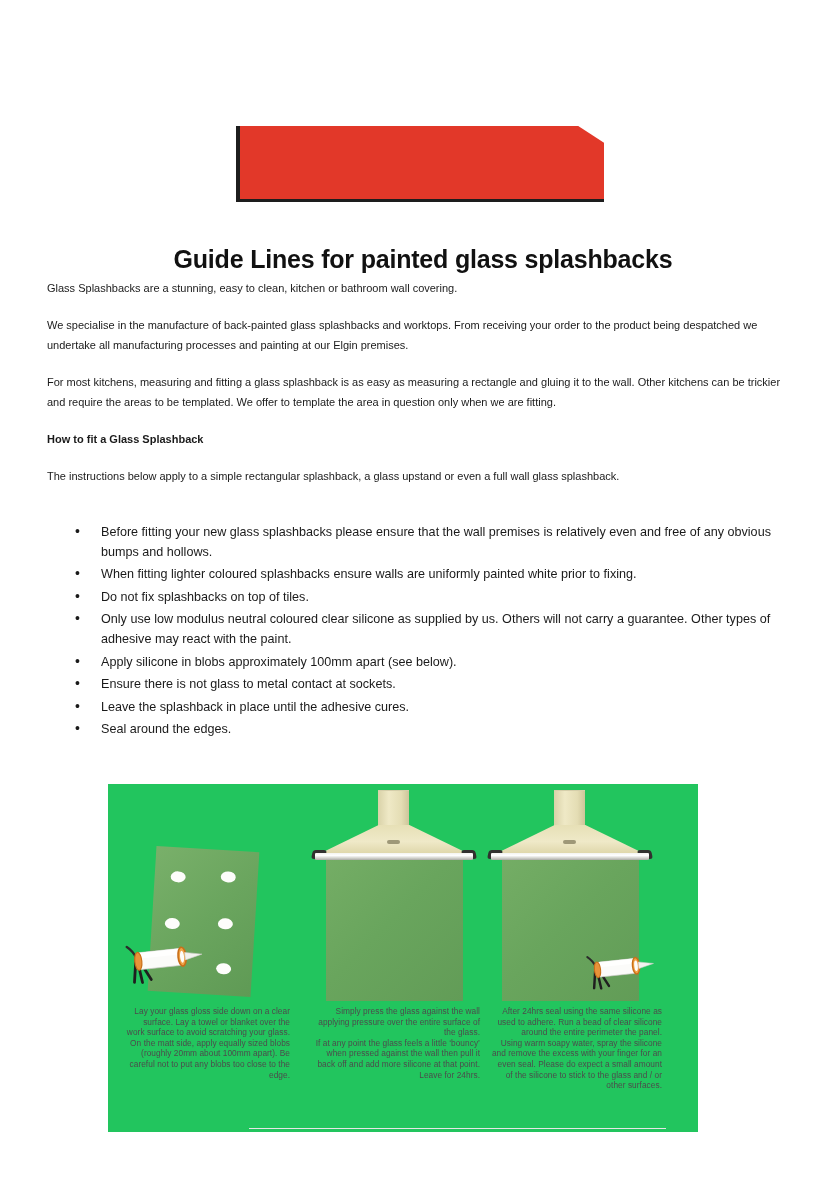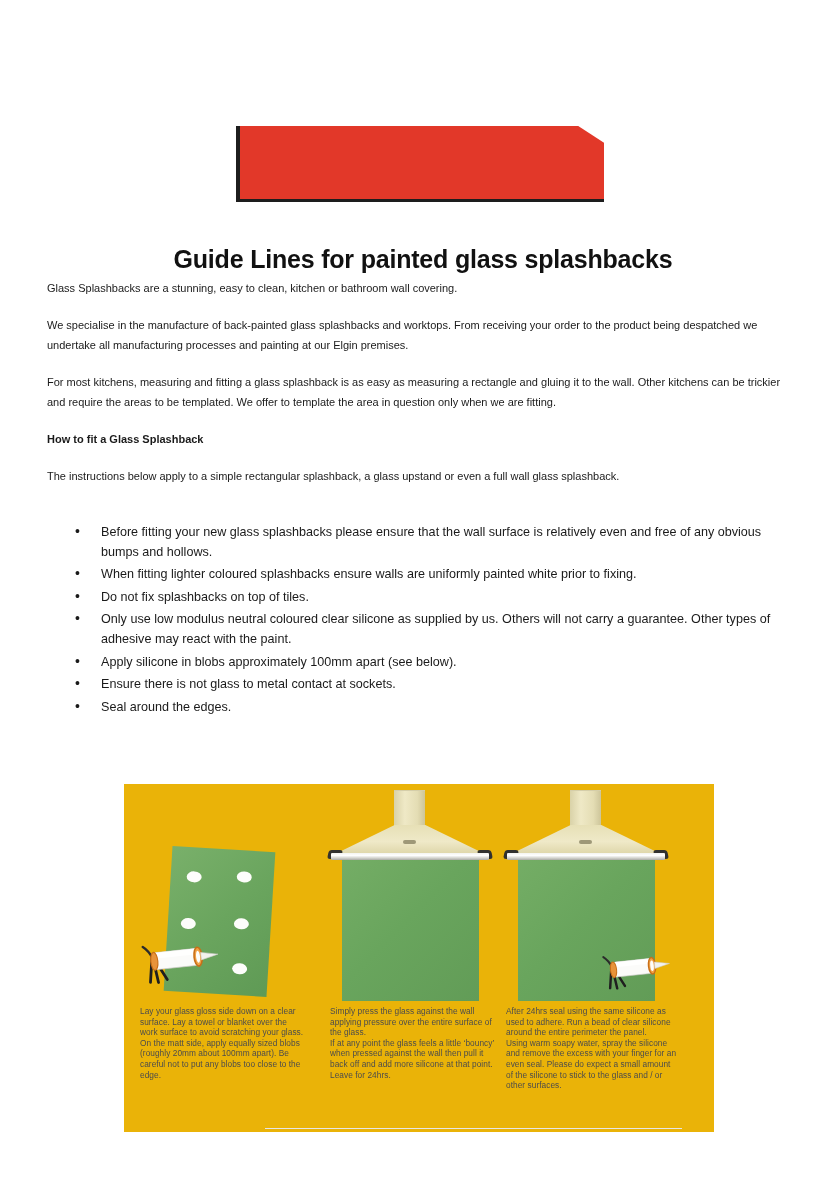--- a/index.html
+++ b/index.html
@@ -114,25 +114,26 @@
     position: absolute;
     left: 28px;
     top: -1px;
     font-size: 14px;
     color: #1a1a1a;
   }
 
   
   .figure {
     position: absolute;
-    left: 124px;
+    left: 108px;
     top: 784px;
     width: 590px;
     height: 348px;
-    background: #eab308;
+    background: #22c55e;
+    text-align: right;
   }
   .figure-rule {
     position: absolute;
     left: 141px;
     top: 344px;
     width: 417px;
     height: 1px;
     background: #e6e6e6;
   }
 
@@ -266,26 +267,27 @@
   <h1 class="doc-title">Guide Lines for painted glass splashbacks</h1>
 
   <div class="content">
     <p class="para">Glass Splashbacks are a stunning, easy to clean, kitchen or bathroom wall covering.</p>
     <p class="para">We specialise in the manufacture of back-painted glass splashbacks and worktops. From receiving your order to the product being despatched we undertake all manufacturing processes and painting at our Elgin premises.</p>
     <p class="para">For most kitchens, measuring and fitting a glass splashback is as easy as measuring a rectangle and gluing it to the wall. Other kitchens can be trickier and require the areas to be templated. We offer to template the area in question only when we are fitting.</p>
     <p class="para bold">How to fit a Glass Splashback</p>
     <p class="para">The instructions below apply to a simple rectangular splashback, a glass upstand or even a full wall glass splashback.</p>
 
     <ul class="bullets">
-      <li>Before fitting your new glass splashbacks please ensure that the wall surface is relatively even and free of any obvious bumps and hollows.</li>
+      <li>Before fitting your new glass splashbacks please ensure that the wall premises is relatively even and free of any obvious bumps and hollows.</li>
       <li>When fitting lighter coloured splashbacks ensure walls are uniformly painted white prior to fixing.</li>
       <li>Do not fix splashbacks on top of tiles.</li>
       <li>Only use low modulus neutral coloured clear silicone as supplied by us. Others will not carry a guarantee. Other types of adhesive may react with the paint.</li>
       <li>Apply silicone in blobs approximately 100mm apart (see below).</li>
       <li>Ensure there is not glass to metal contact at sockets.</li>
+      <li>Leave the splashback in place until the adhesive cures.</li>
       <li>Seal around the edges.</li>
     </ul>
   </div>
 
   <div class="figure">
 
     <div class="panel panel-1">
       <div class="art">
         <div class="tilted-panel">
           <span class="blob b1"></span>

